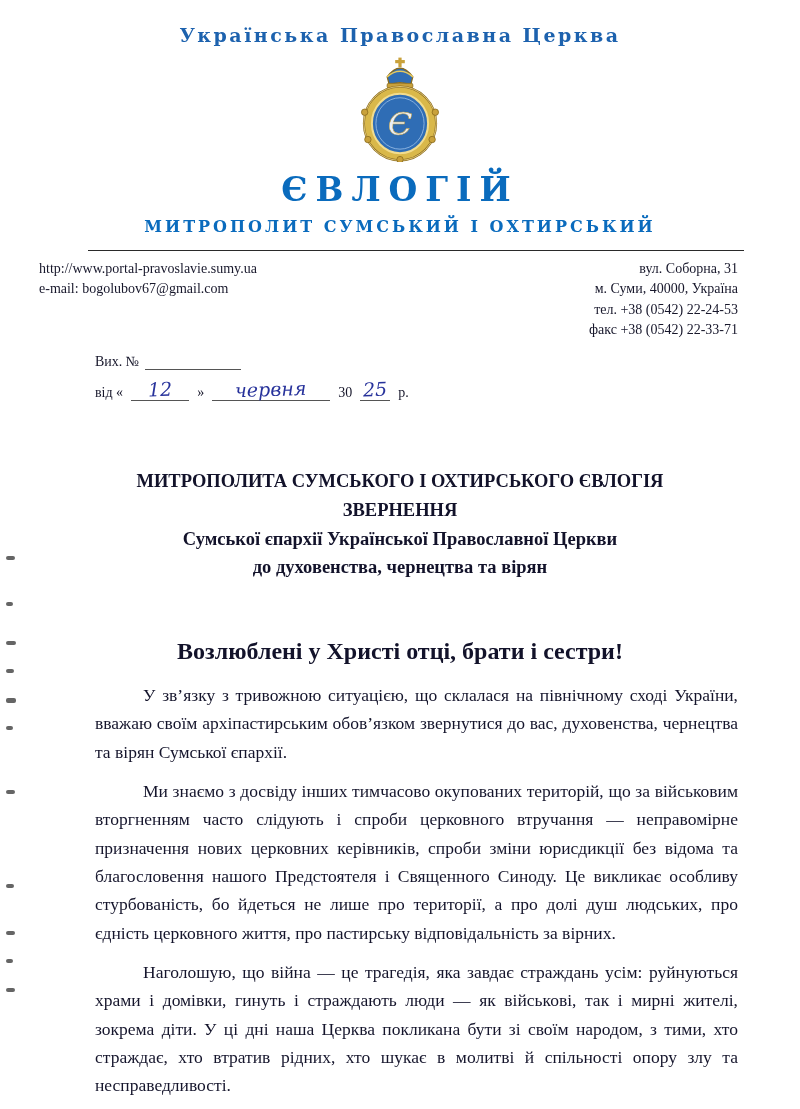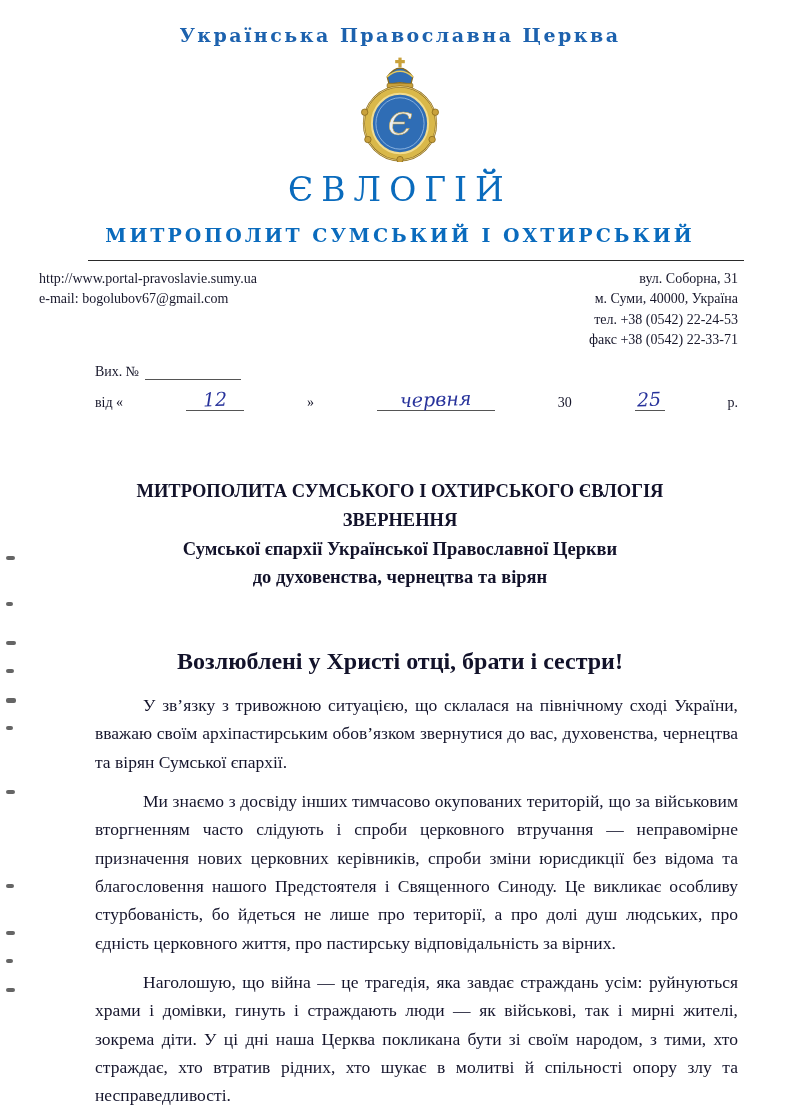--- a/index.html
+++ b/index.html
@@ -23,31 +23,31 @@
     font-family:"DejaVu Serif", serif;
   }
   .emblem-wrap{
     margin:10px auto 0 auto;
     width:100px;height:106px;
     display:flex;align-items:center;justify-content:center;
   }
   .metropolitan-name{
     margin-top:8px;
     text-align:center;
-    font-weight:normal;
+    font-weight:bold;
     font-size:33px;
     letter-spacing:8px;
     color:#0a6bbd;
     font-family:"DejaVu Serif", serif;
   }
   .metropolitan-title{
-    margin-top:15px;
-    text-align:center;
-    font-weight:bold;
-    font-size:19px;
+    margin-top:8px;
+    text-align:center;
+    font-weight:bold;
+    font-size:16px;
     letter-spacing:3px;
     color:#0a6bbd;
     font-family:"DejaVu Serif", serif;
   }
   .rule{
     margin:14px 56px 0 88px;
     border:0;border-top:1.5px solid #2a2a2a;
   }
   
   .contacts{
@@ -61,21 +61,21 @@
   .ref-block{
     margin:14px 62px 0 95px;
     font-size:14px;
   }
   .vih-line{display:flex;align-items:flex-end;}
   .blank{
     display:inline-block;
     border-bottom:1px solid #555;
     height:14px;
   }
-  .date-line{margin-top:10px;display:flex;align-items:flex-end;gap:16px;font-size:14px;justify-content:space-between;}
+  .date-line{margin-top:10px;display:flex;align-items:flex-end;gap:8px;font-size:14px;}
   .hw{
     font-family:"DejaVu Serif", serif;
     font-style:italic;
     color:#27329b;
     font-size:19px;
     text-align:center;
     transform:rotate(-2deg);
     line-height:1;
   }
   .hw-underline{

